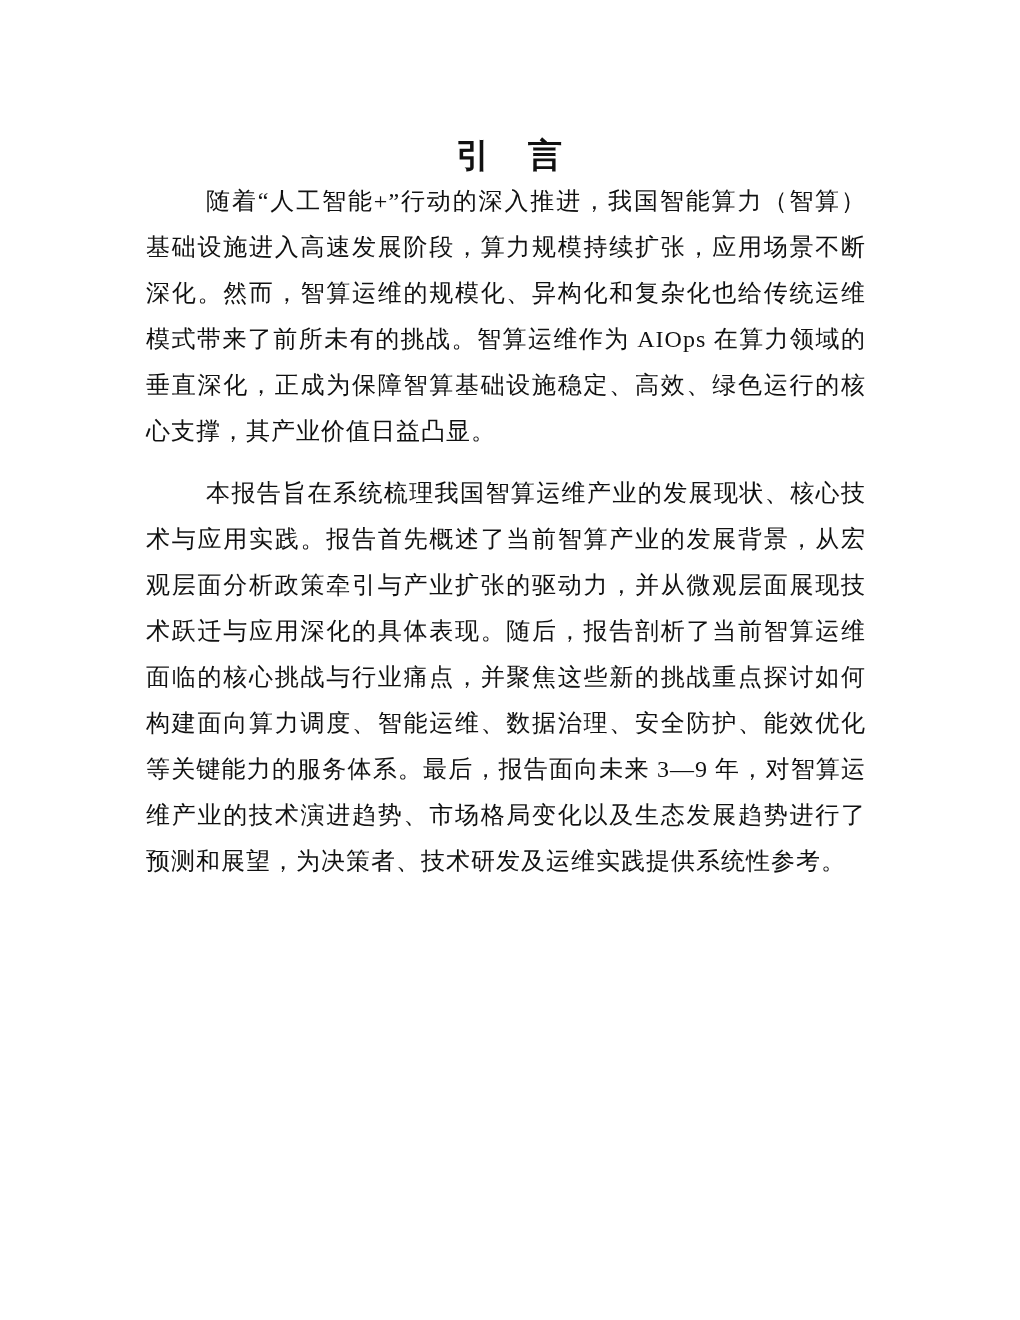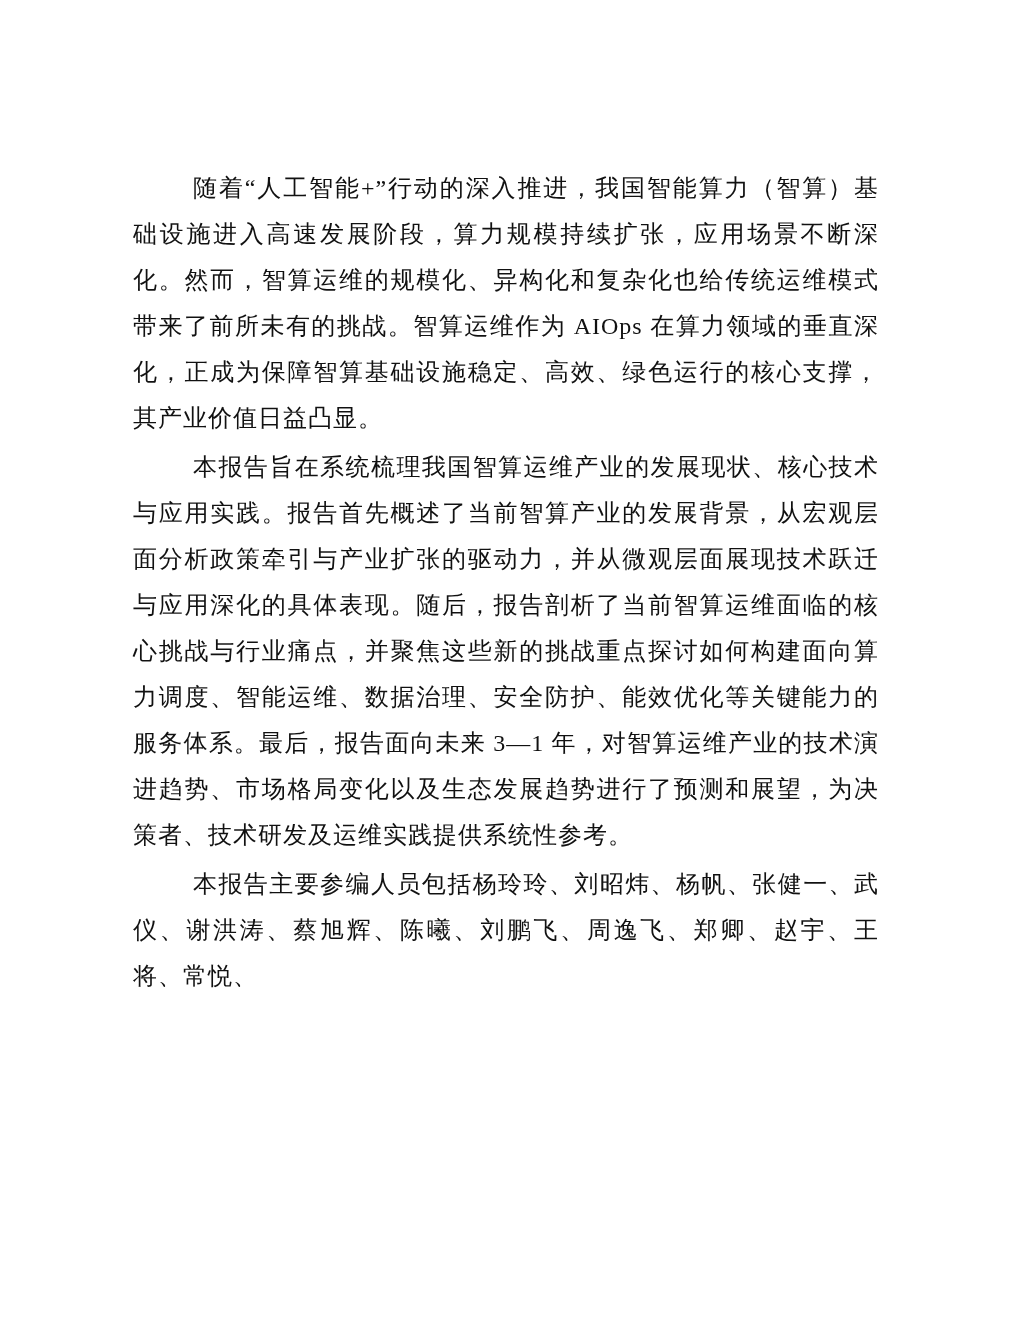--- a/index.html
+++ b/index.html
@@ -35,30 +35,30 @@
     left: 130px;
     width: 752px;
     font-size: 24px;
     line-height: 46px;
     text-align: justify;
     text-justify: inter-ideograph;
     letter-spacing: 1px;
     color: #111111;
   }
   .doc-body p {
-    margin: 3px;
+    margin: 16px;
     padding: 0;
     text-indent: 60px;
   }
 </style>
 </head>
 <body>
 
 <div class="page">
 
+  <h1 class="doc-title">引　言</h1>
 
   <div class="doc-body">
     <p>随着“人工智能+”行动的深入推进，我国智能算力（智算）基础设施进入高速发展阶段，算力规模持续扩张，应用场景不断深化。然而，智算运维的规模化、异构化和复杂化也给传统运维模式带来了前所未有的挑战。智算运维作为 AIOps 在算力领域的垂直深化，正成为保障智算基础设施稳定、高效、绿色运行的核心支撑，其产业价值日益凸显。</p>
-    <p>本报告旨在系统梳理我国智算运维产业的发展现状、核心技术与应用实践。报告首先概述了当前智算产业的发展背景，从宏观层面分析政策牵引与产业扩张的驱动力，并从微观层面展现技术跃迁与应用深化的具体表现。随后，报告剖析了当前智算运维面临的核心挑战与行业痛点，并聚焦这些新的挑战重点探讨如何构建面向算力调度、智能运维、数据治理、安全防护、能效优化等关键能力的服务体系。最后，报告面向未来 3—1 年，对智算运维产业的技术演进趋势、市场格局变化以及生态发展趋势进行了预测和展望，为决策者、技术研发及运维实践提供系统性参考。</p>
-    <p>本报告主要参编人员包括杨玲玲、刘昭炜、杨帆、张健一、武仪、谢洪涛、蔡旭辉、陈曦、刘鹏飞、周逸飞、郑卿、赵宇、王将、常悦、</p>
+    <p>本报告旨在系统梳理我国智算运维产业的发展现状、核心技术与应用实践。报告首先概述了当前智算产业的发展背景，从宏观层面分析政策牵引与产业扩张的驱动力，并从微观层面展现技术跃迁与应用深化的具体表现。随后，报告剖析了当前智算运维面临的核心挑战与行业痛点，并聚焦这些新的挑战重点探讨如何构建面向算力调度、智能运维、数据治理、安全防护、能效优化等关键能力的服务体系。最后，报告面向未来 3—9 年，对智算运维产业的技术演进趋势、市场格局变化以及生态发展趋势进行了预测和展望，为决策者、技术研发及运维实践提供系统性参考。</p>
   </div>
 
 </div>
 
 </body></html>

